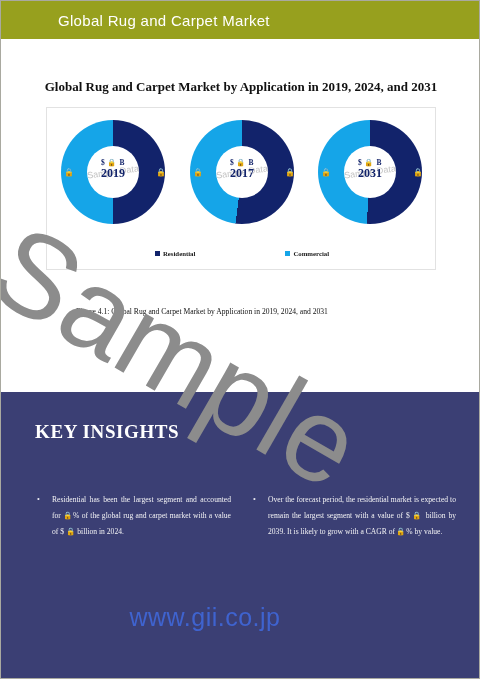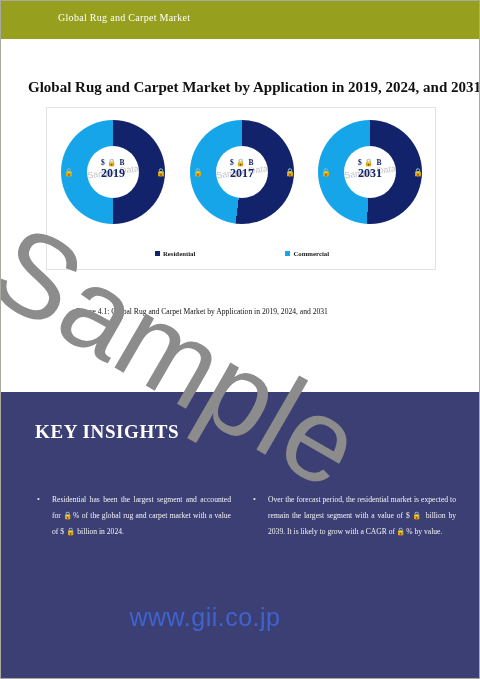--- a/index.html
+++ b/index.html
@@ -25,36 +25,36 @@
     position: absolute;
     left: 0; top: 0;
     width: 480px;
     height: 38px;
     background: #97a01e;
   }
   #header-title {
     position: absolute;
     left: 57px;
     top: 11px;
-    font-family: Liberation Serif, serif;
-    font-size: 10px;
+    font-family: Liberation Sans, sans-serif;
+    font-size: 15px;
     letter-spacing: .3px;
     color: #ffffff;
     white-space: nowrap;
   }
 
   
   #chart-title {
     position: absolute;
     left: 0; top: 78px;
     width: 480px;
-    text-align: right;
+    text-align: center;
     font-family: "Liberation Serif", serif;
     font-weight: bold;
-    font-size: 15px;
+    font-size: 13px;
     color: #111111;
   }
   #chart-box {
     position: absolute;
     left: 45px;
     top: 106px;
     width: 390px;
     height: 163px;
     border: 1px solid #e2e2e2;
     background: #ffffff;

